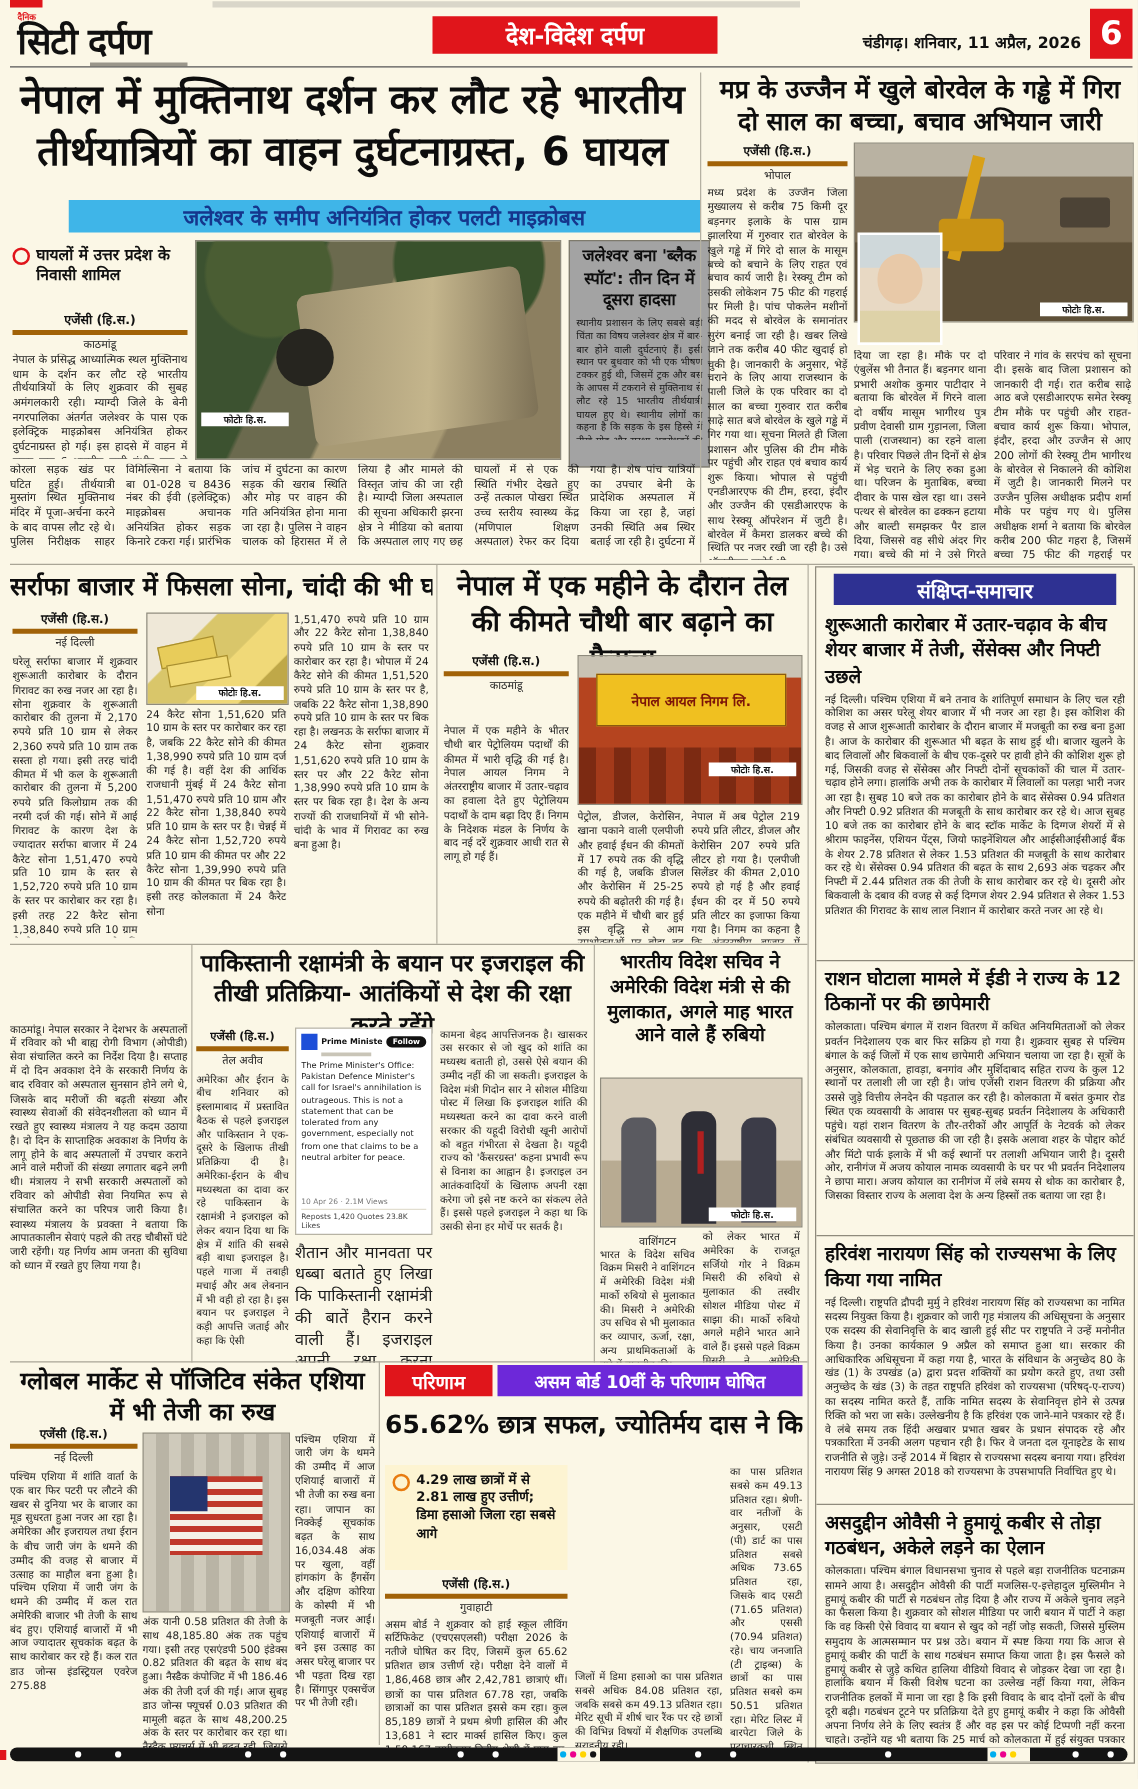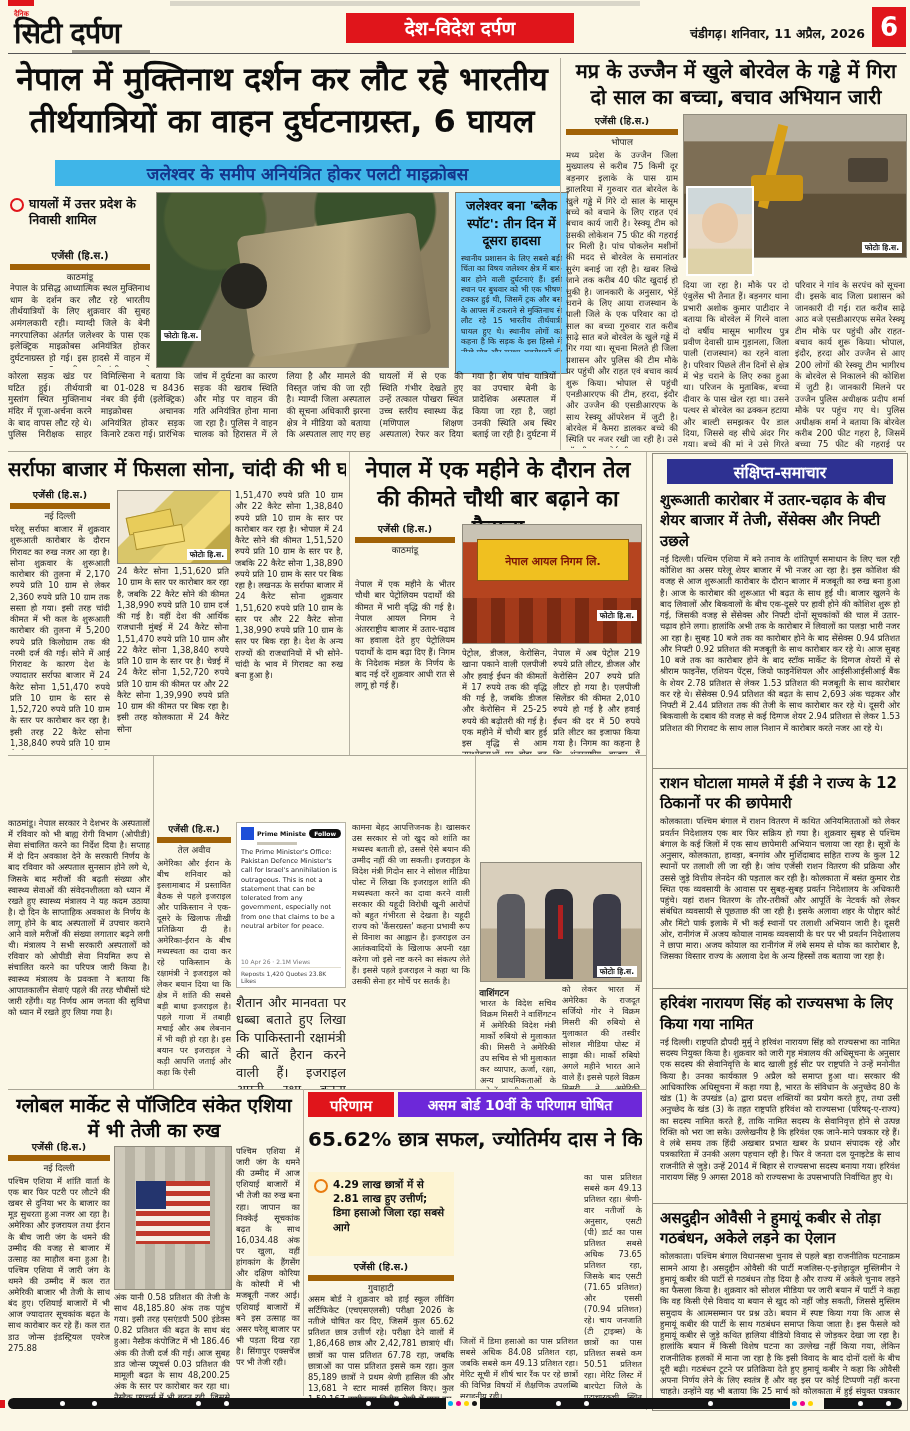--- a/index.html
+++ b/index.html
@@ -4,23 +4,23 @@
 <style>
   html,body{margin:0;padding:0;}
   body{background:#e9e6da;font-family:"DejaVu Sans","Liberation Sans",sans-serif;}
   .page{position:relative;width:910px;height:1431px;background:#fbf7e6;margin:0 auto;overflow:hidden;}
   .abs{position:absolute;}
   .hrule{position:absolute;height:1px;background:#a9a596;}
   .vrule{position:absolute;width:1px;background:#b5b1a2;}
   .headline{font-weight:800;color:#0d0d0d;text-align:center;line-height:1.32;}
   .body-txt{font-size:8.7px;line-height:1.34;text-align:justify;color:#1c1c1c;overflow:hidden;}
   .byline{font-size:10px;font-weight:700;text-align:center;color:#111;}
-  .place{font-size:8.8px;text-align:center;color:#222;padding-top:1px;border-top:6px solid #a16207;margin-top:2px;}
+  .place{font-size:8.8px;text-align:center;color:#222;padding-top:1px;border-top:4px solid #a16207;margin-top:2px;}
   .photo{position:absolute;border:1px solid #8f8b7d;overflow:hidden;}
-  .caption{position:absolute;background:#ffffff;color:#111;font-size:7.5px;font-weight:700;padding:0 3px;line-height:1.5;}
+  .caption{position:absolute;background:#ffffff;color:#111;font-size:7.5px;font-weight:700;padding:0 18px;line-height:1.5;}
   .ring{display:inline-block;width:10px;height:10px;border:2.5px solid #e0151b;border-radius:50%;flex:0 0 auto;margin-top:2px;}
   .ring.orange{border-color:#e87b10;}
   .kicker-box{display:flex;align-items:center;justify-content:center;font-weight:800;color:#fff;}
   .dot{position:absolute;border-radius:50%;width:5px;height:5px;top:3px;}
 </style>
 </head>
 <body>
 
 <div class="page">
 
@@ -59,21 +59,21 @@
 
   <div class="photo" style="left:156px;top:192px;width:291px;height:174px;background:
       radial-gradient(circle at 20% 15%, #4a5d33 0 18%, transparent 19%),
       radial-gradient(circle at 75% 10%, #39512c 0 22%, transparent 23%),
       linear-gradient(115deg, #3c5230 0 28%, #6b6a4e 29% 46%, #a89a74 47% 72%, #8c7f60 73% 100%);">
     <div style="position:absolute;left:30%;top:18%;width:62%;height:70%;background:linear-gradient(100deg,#9f9271,#c4b58c 55%,#7d7156);transform:rotate(-8deg);border-radius:8px;"></div>
     <div style="position:absolute;left:22%;top:40%;width:46px;height:46px;background:#26251f;border-radius:50%;"></div>
     <div class="caption" style="left:4px;bottom:26px;">फोटोः हि.स.</div>
   </div>
 
-  <div class="abs" style="left:455px;top:192px;width:101px;height:172px;border:1.5px solid #7e7a6c;background:#7dd3fc;padding:4px 5px;overflow:hidden;">
+  <div class="abs" style="left:455px;top:192px;width:101px;height:172px;border:1.5px solid #7e7a6c;background:#a3a3a3;padding:4px 5px;overflow:hidden;">
     <div style="font-size:13px;font-weight:800;text-align:center;line-height:1.35;color:#0d0d0d;">जलेश्वर बना 'ब्लैक स्पॉट': तीन दिन में दूसरा हादसा</div>
     <div class="body-txt" style="font-size:7.8px;margin-top:4px;height:98px;">स्थानीय प्रशासन के लिए सबसे बड़ी चिंता का विषय जलेश्वर क्षेत्र में बार-बार होने वाली दुर्घटनाएं हैं। इसी स्थान पर बुधवार को भी एक भीषण टक्कर हुई थी, जिसमें ट्रक और बस के आपस में टकराने से मुक्तिनाथ से लौट रहे 15 भारतीय तीर्थयात्री घायल हुए थे। स्थानीय लोगों का कहना है कि सड़क के इस हिस्से में तीखे मोड़ और सुरक्षा अवरोधकों की कमी के कारण वाहन चालक अक्सर नियंत्रण खो देते हैं।</div>
   </div>
 
   <div class="abs body-txt" style="left:8px;top:371px;width:548px;height:79px;column-count:6;column-gap:9px;">कोरला सड़क खंड पर घटित हुई। तीर्थयात्री मुस्तांग स्थित मुक्तिनाथ मंदिर में पूजा-अर्चना करने के बाद वापस लौट रहे थे। पुलिस निरीक्षक साहर विमिल्सिना ने बताया कि बा 01-028 च 8436 नंबर की ईवी (इलेक्ट्रिक) माइक्रोबस अचानक अनियंत्रित होकर सड़क किनारे टकरा गई। प्रारंभिक जांच में दुर्घटना का कारण सड़क की खराब स्थिति और मोड़ पर वाहन की गति अनियंत्रित होना माना जा रहा है। पुलिस ने वाहन चालक को हिरासत में ले लिया है और मामले की विस्तृत जांच की जा रही है। म्याग्दी जिला अस्पताल की सूचना अधिकारी झरना क्षेत्र ने मीडिया को बताया कि अस्पताल लाए गए छह घायलों में से एक की स्थिति गंभीर देखते हुए उन्हें तत्काल पोखरा स्थित उच्च स्तरीय स्वास्थ्य केंद्र (मणिपाल शिक्षण अस्पताल) रेफर कर दिया गया है। शेष पांच यात्रियों का उपचार बेनी के प्रादेशिक अस्पताल में किया जा रहा है, जहां उनकी स्थिति अब स्थिर बताई जा रही है। दुर्घटना में उत्तरप्रदेश के 26 वर्षीय दीनामाटी, 36 वर्षीय त्रिकेणी भारत, 50 वर्षीय प्रमोद शंकर यादव, 28 वर्षीय कैलाश देवानी, 70 वर्षीय निरंजन दास खन्ना और 22 वर्षीय सन्तोष घायल हुए हैं। म्याग्दी के जिला प्रमुख ने कहा है कि जलेश्वर खंड पर बढ़ रही दुर्घटनाओं को देखते हुए सड़क विभाग को सुरक्षा बोर्ड लगाने और गड्ढों को भरने के निर्देश दिए गए हैं।</div>
 
   <div class="vrule" style="left:560px;top:58px;height:392px;"></div>
 
   <div class="abs headline" style="left:566px;top:58px;width:340px;font-size:20px;">मप्र के उज्जैन में खुले बोरवेल के गड्ढे में गिरा दो साल का बच्चा, बचाव अभियान जारी</div>
   <div class="abs" style="left:566px;top:114px;width:112px;">
@@ -162,20 +162,21 @@
       <div class="body-txt" style="margin-top:3px;height:152px;font-size:8.4px;">कोलकाता। पश्चिम बंगाल विधानसभा चुनाव से पहले बड़ा राजनीतिक घटनाक्रम सामने आया है। असदुद्दीन ओवैसी की पार्टी मजलिस-ए-इत्तेहादुल मुस्लिमीन ने हुमायूं कबीर की पार्टी से गठबंधन तोड़ दिया है और राज्य में अकेले चुनाव लड़ने का फैसला किया है। शुक्रवार को सोशल मीडिया पर जारी बयान में पार्टी ने कहा कि वह किसी ऐसे विवाद या बयान से खुद को नहीं जोड़ सकती, जिससे मुस्लिम समुदाय के आत्मसम्मान पर प्रश्न उठे। बयान में स्पष्ट किया गया कि आज से हुमायूं कबीर की पार्टी के साथ गठबंधन समाप्त किया जाता है। इस फैसले को हुमायूं कबीर से जुड़े कथित हालिया वीडियो विवाद से जोड़कर देखा जा रहा है। हालांकि बयान में किसी विशेष घटना का उल्लेख नहीं किया गया, लेकिन राजनीतिक हलकों में माना जा रहा है कि इसी विवाद के बाद दोनों दलों के बीच दूरी बढ़ी। गठबंधन टूटने पर प्रतिक्रिया देते हुए हुमायूं कबीर ने कहा कि ओवैसी अपना निर्णय लेने के लिए स्वतंत्र हैं और वह इस पर कोई टिप्पणी नहीं करना चाहते। उन्होंने यह भी बताया कि 25 मार्च को कोलकाता में हुई संयुक्त पत्रकार वार्ता में दोनों दलों ने साथ मिलकर चुनाव लड़ने का निर्णय लिया था।</div>
     </div>
   </div>
 
   <div class="hrule" style="left:8px;top:755px;width:638px;"></div>
 
   <div class="abs body-txt" style="left:8px;top:818px;width:142px;height:266px;font-size:8.3px;">काठमांडू। नेपाल सरकार ने देशभर के अस्पतालों में रविवार को भी बाह्य रोगी विभाग (ओपीडी) सेवा संचालित करने का निर्देश दिया है। सप्ताह में दो दिन अवकाश देने के सरकारी निर्णय के बाद रविवार को अस्पताल सुनसान होने लगे थे, जिसके बाद मरीजों की बढ़ती संख्या और स्वास्थ्य सेवाओं की संवेदनशीलता को ध्यान में रखते हुए स्वास्थ्य मंत्रालय ने यह कदम उठाया है। दो दिन के साप्ताहिक अवकाश के निर्णय के लागू होने के बाद अस्पतालों में उपचार कराने आने वाले मरीजों की संख्या लगातार बढ़ने लगी थी। मंत्रालय ने सभी सरकारी अस्पतालों को रविवार को ओपीडी सेवा नियमित रूप से संचालित करने का परिपत्र जारी किया है। स्वास्थ्य मंत्रालय के प्रवक्ता ने बताया कि आपातकालीन सेवाएं पहले की तरह चौबीसों घंटे जारी रहेंगी। यह निर्णय आम जनता की सुविधा को ध्यान में रखते हुए लिया गया है।</div>
 
   <div class="vrule" style="left:153px;top:756px;height:334px;"></div>
 
+  <div class="abs headline" style="left:158px;top:760px;width:312px;font-size:18.5px;">पाकिस्तानी रक्षामंत्री के बयान पर इजराइल की तीखी प्रतिक्रिया- आतंकियों से देश की रक्षा करते रहेंगे</div>
   <div class="abs" style="left:157px;top:822px;width:74px;">
     <div class="byline" style="font-size:9px;">एजेंसी (हि.स.)</div>
     <div class="place">तेल अवीव</div>
   </div>
   <div class="abs body-txt" style="left:157px;top:858px;width:74px;height:232px;font-size:8.2px;">अमेरिका और ईरान के बीच शनिवार को इस्लामाबाद में प्रस्तावित बैठक से पहले इजराइल और पाकिस्तान ने एक-दूसरे के खिलाफ तीखी प्रतिक्रिया दी है। अमेरिका-ईरान के बीच मध्यस्थता का दावा कर रहे पाकिस्तान के रक्षामंत्री ने इजराइल को लेकर बयान दिया था कि क्षेत्र में शांति की सबसे बड़ी बाधा इजराइल है। पहले गाजा में तबाही मचाई और अब लेबनान में भी वही हो रहा है। इस बयान पर इजराइल ने कड़ी आपत्ति जताई और कहा कि ऐसी</div>
 
   <div class="abs" style="left:236px;top:822px;width:110px;height:166px;background:#ffffff;border:1px solid #b7b3a4;padding:4px;box-sizing:border-box;overflow:hidden;">
     <div style="display:flex;align-items:center;gap:3px;">
       <span style="width:13px;height:13px;background:#1d4ed8;display:inline-block;flex:0 0 auto;"></span>
       <span style="font-size:6.3px;font-weight:700;color:#111;white-space:nowrap;overflow:hidden;flex:1;">Prime Minister of I...</span>
@@ -184,28 +185,29 @@
     <div style="width:40px;height:3px;background:#c9c5b8;margin:2px 0 3px 16px;"></div>
     <div style="font-size:6.6px;line-height:1.4;color:#222;height:108px;overflow:hidden;">The Prime Minister's Office: Pakistan Defence Minister's call for Israel's annihilation is outrageous. This is not a statement that can be tolerated from any government, especially not from one that claims to be a neutral arbiter for peace.</div>
     <div style="font-size:6px;color:#777;margin-top:2px;border-bottom:1px solid #e2ded0;padding-bottom:2px;">10 Apr 26 · 2.1M Views</div>
     <div style="font-size:6px;color:#444;margin-top:2px;">Reposts  1,420 Quotes  23.8K Likes</div>
   </div>
   <div class="abs body-txt" style="left:236px;top:994px;width:110px;height:96px;font-size:13px;">शैतान और मानवता पर धब्बा बताते हुए लिखा कि पाकिस्तानी रक्षामंत्री की बातें हैरान करने वाली हैं। इजराइल अपनी रक्षा करना जानता है और आतंकियों से देश की रक्षा करते रहेंगे। फिलिस्तीनियों की जमीन पर कब्जे के आरोपों को भी उन्होंने सिरे से खारिज कर दिया।</div>
   <div class="abs body-txt" style="left:352px;top:822px;width:118px;height:268px;font-size:8.2px;">कामना बेहद आपत्तिजनक है। खासकर उस सरकार से जो खुद को शांति का मध्यस्थ बताती हो, उससे ऐसे बयान की उम्मीद नहीं की जा सकती। इजराइल के विदेश मंत्री गिदोन सार ने सोशल मीडिया पोस्ट में लिखा कि इजराइल शांति की मध्यस्थता करने का दावा करने वाली सरकार की यहूदी विरोधी खूनी आरोपों को बहुत गंभीरता से देखता है। यहूदी राज्य को 'कैंसरग्रस्त' कहना प्रभावी रूप से विनाश का आह्वान है। इजराइल उन आतंकवादियों के खिलाफ अपनी रक्षा करेगा जो इसे नष्ट करने का संकल्प लेते हैं। इससे पहले इजराइल ने कहा था कि उसकी सेना हर मोर्चे पर सतर्क है।</div>
 
   <div class="vrule" style="left:475px;top:756px;height:334px;"></div>
 
+  <div class="abs headline" style="left:480px;top:760px;width:160px;font-size:15px;">भारतीय विदेश सचिव ने अमेरिकी विदेश मंत्री से की मुलाकात, अगले माह भारत आने वाले हैं रुबियो</div>
   <div class="photo" style="left:480px;top:862px;width:160px;height:118px;background:linear-gradient(180deg,#d9cfbc 0 55%,#b8ab92 56% 100%);">
     <div style="position:absolute;left:10%;top:26%;width:28px;height:84px;background:#5a5a60;border-radius:10px 10px 0 0;"></div>
     <div style="position:absolute;left:40%;top:22%;width:28px;height:90px;background:#2e2e36;border-radius:10px 10px 0 0;"></div>
     <div style="position:absolute;left:48%;top:36%;width:5px;height:34px;background:#b02020;"></div>
     <div style="position:absolute;left:70%;top:26%;width:28px;height:84px;background:#3c3c48;border-radius:10px 10px 0 0;"></div>
     <div class="caption" style="right:4px;bottom:4px;">फोटोः हि.स.</div>
   </div>
-  <div class="abs place" style="left:456px;top:984px;width:76px;border-top:none;font-weight:700;">वाशिंगटन</div>
+  <div class="abs place" style="left:488px;top:984px;width:76px;border-top:none;font-weight:400;">वाशिंगटन</div>
   <div class="abs body-txt" style="left:480px;top:998px;width:76px;height:92px;font-size:8.2px;">भारत के विदेश सचिव विक्रम मिसरी ने वाशिंगटन में अमेरिकी विदेश मंत्री मार्को रुबियो से मुलाकात की। मिसरी ने अमेरिकी उप सचिव से भी मुलाकात कर व्यापार, ऊर्जा, रक्षा, अन्य प्राथमिकताओं के बारे में बातचीत की।</div>
   <div class="abs body-txt" style="left:562px;top:984px;width:78px;height:106px;font-size:8.2px;">को लेकर भारत में अमेरिका के राजदूत सर्जियो गोर ने विक्रम मिसरी की रुबियो से मुलाकात की तस्वीर सोशल मीडिया पोस्ट में साझा की। मार्को रुबियो अगले महीने भारत आने वाले हैं। इससे पहले विक्रम मिसरी ने अमेरिकी अधिकारियों के साथ कई महत्वपूर्ण बैठकें कीं।</div>
 
   <div class="hrule" style="left:8px;top:1089px;width:638px;"></div>
 
   <div class="abs headline" style="left:8px;top:1093px;width:292px;font-size:19px;">ग्लोबल मार्केट से पॉजिटिव संकेत एशिया में भी तेजी का रुख</div>
   <div class="abs" style="left:8px;top:1140px;width:102px;">
     <div class="byline" style="font-size:9.5px;">एजेंसी (हि.स.)</div>
     <div class="place">नई दिल्ली</div>
   </div>

